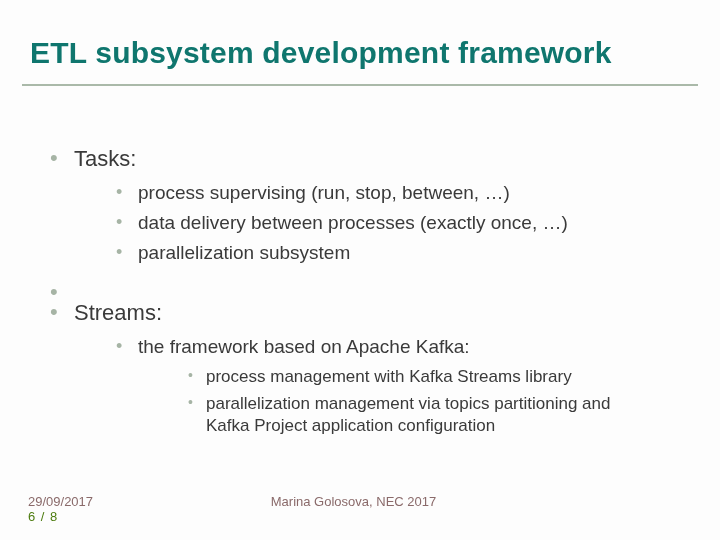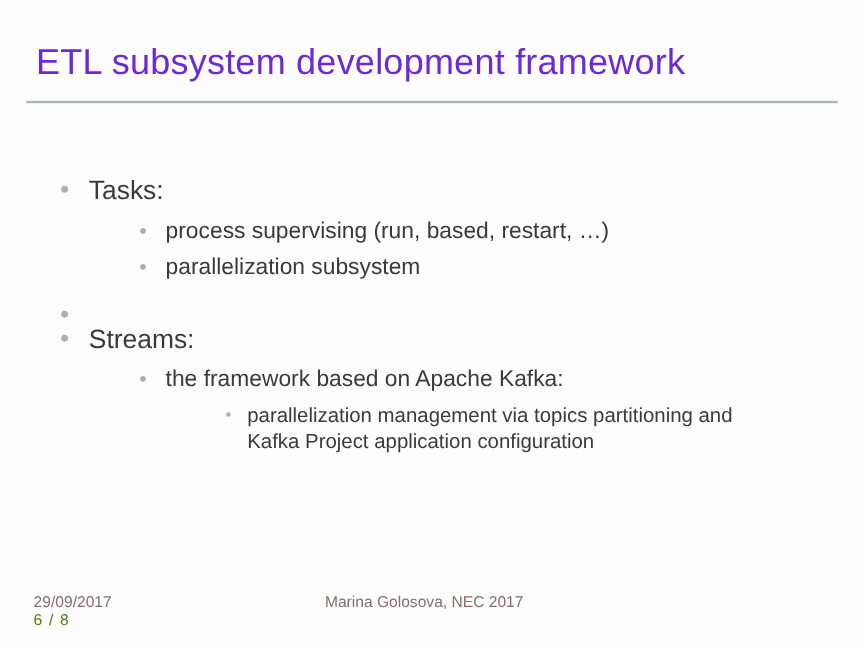--- a/index.html
+++ b/index.html
@@ -21,22 +21,22 @@
   .title-wrap {
     position: absolute;
     left: 22px;
     right: 22px;
     top: 22px;
     padding: 14px 8px 14px 8px;
     border-bottom: 2px solid #aab9a9;
   }
   .title {
     font-size: 30px;
-    font-weight: 400;
-    color: #6d28d9;
+    font-weight: 700;
+    color: #0f766e;
     letter-spacing: 0.2px;
   }
   .body {
     position: absolute;
     left: 34px;
     right: 30px;
     top: 130px;
     font-size: 20px;
     color: #3a3a3a;
   }
@@ -121,33 +121,35 @@
   <div class="title-wrap">
     <div class="title">ETL subsystem development framework</div>
   </div>
 
   <div class="body">
     <ul class="lvl1">
 
       <li>
         <span>Tasks:</span>
         <ul class="lvl2">
-          <li><span>process supervising (run, based, restart, …)</span></li>
+          <li><span>process supervising (run, stop, between, …)</span></li>
+          <li><span>data delivery between processes (exactly once, …)</span></li>
           <li><span>parallelization subsystem</span></li>
         </ul>
       </li>
 
       <li class="gap" style="padding:0;margin:0;list-style:none"></li>
 
       <li>
         <span>Streams:</span>
         <ul class="lvl2">
           <li>
             <span>the framework based on Apache Kafka:</span>
             <ul class="lvl3">
+              <li><span>process management with Kafka Streams library</span></li>
               <li><span>parallelization management via topics partitioning and Kafka Project application configuration</span></li>
             </ul>
           </li>
         </ul>
       </li>
 
     </ul>
   </div>
 
   <div class="footer">

